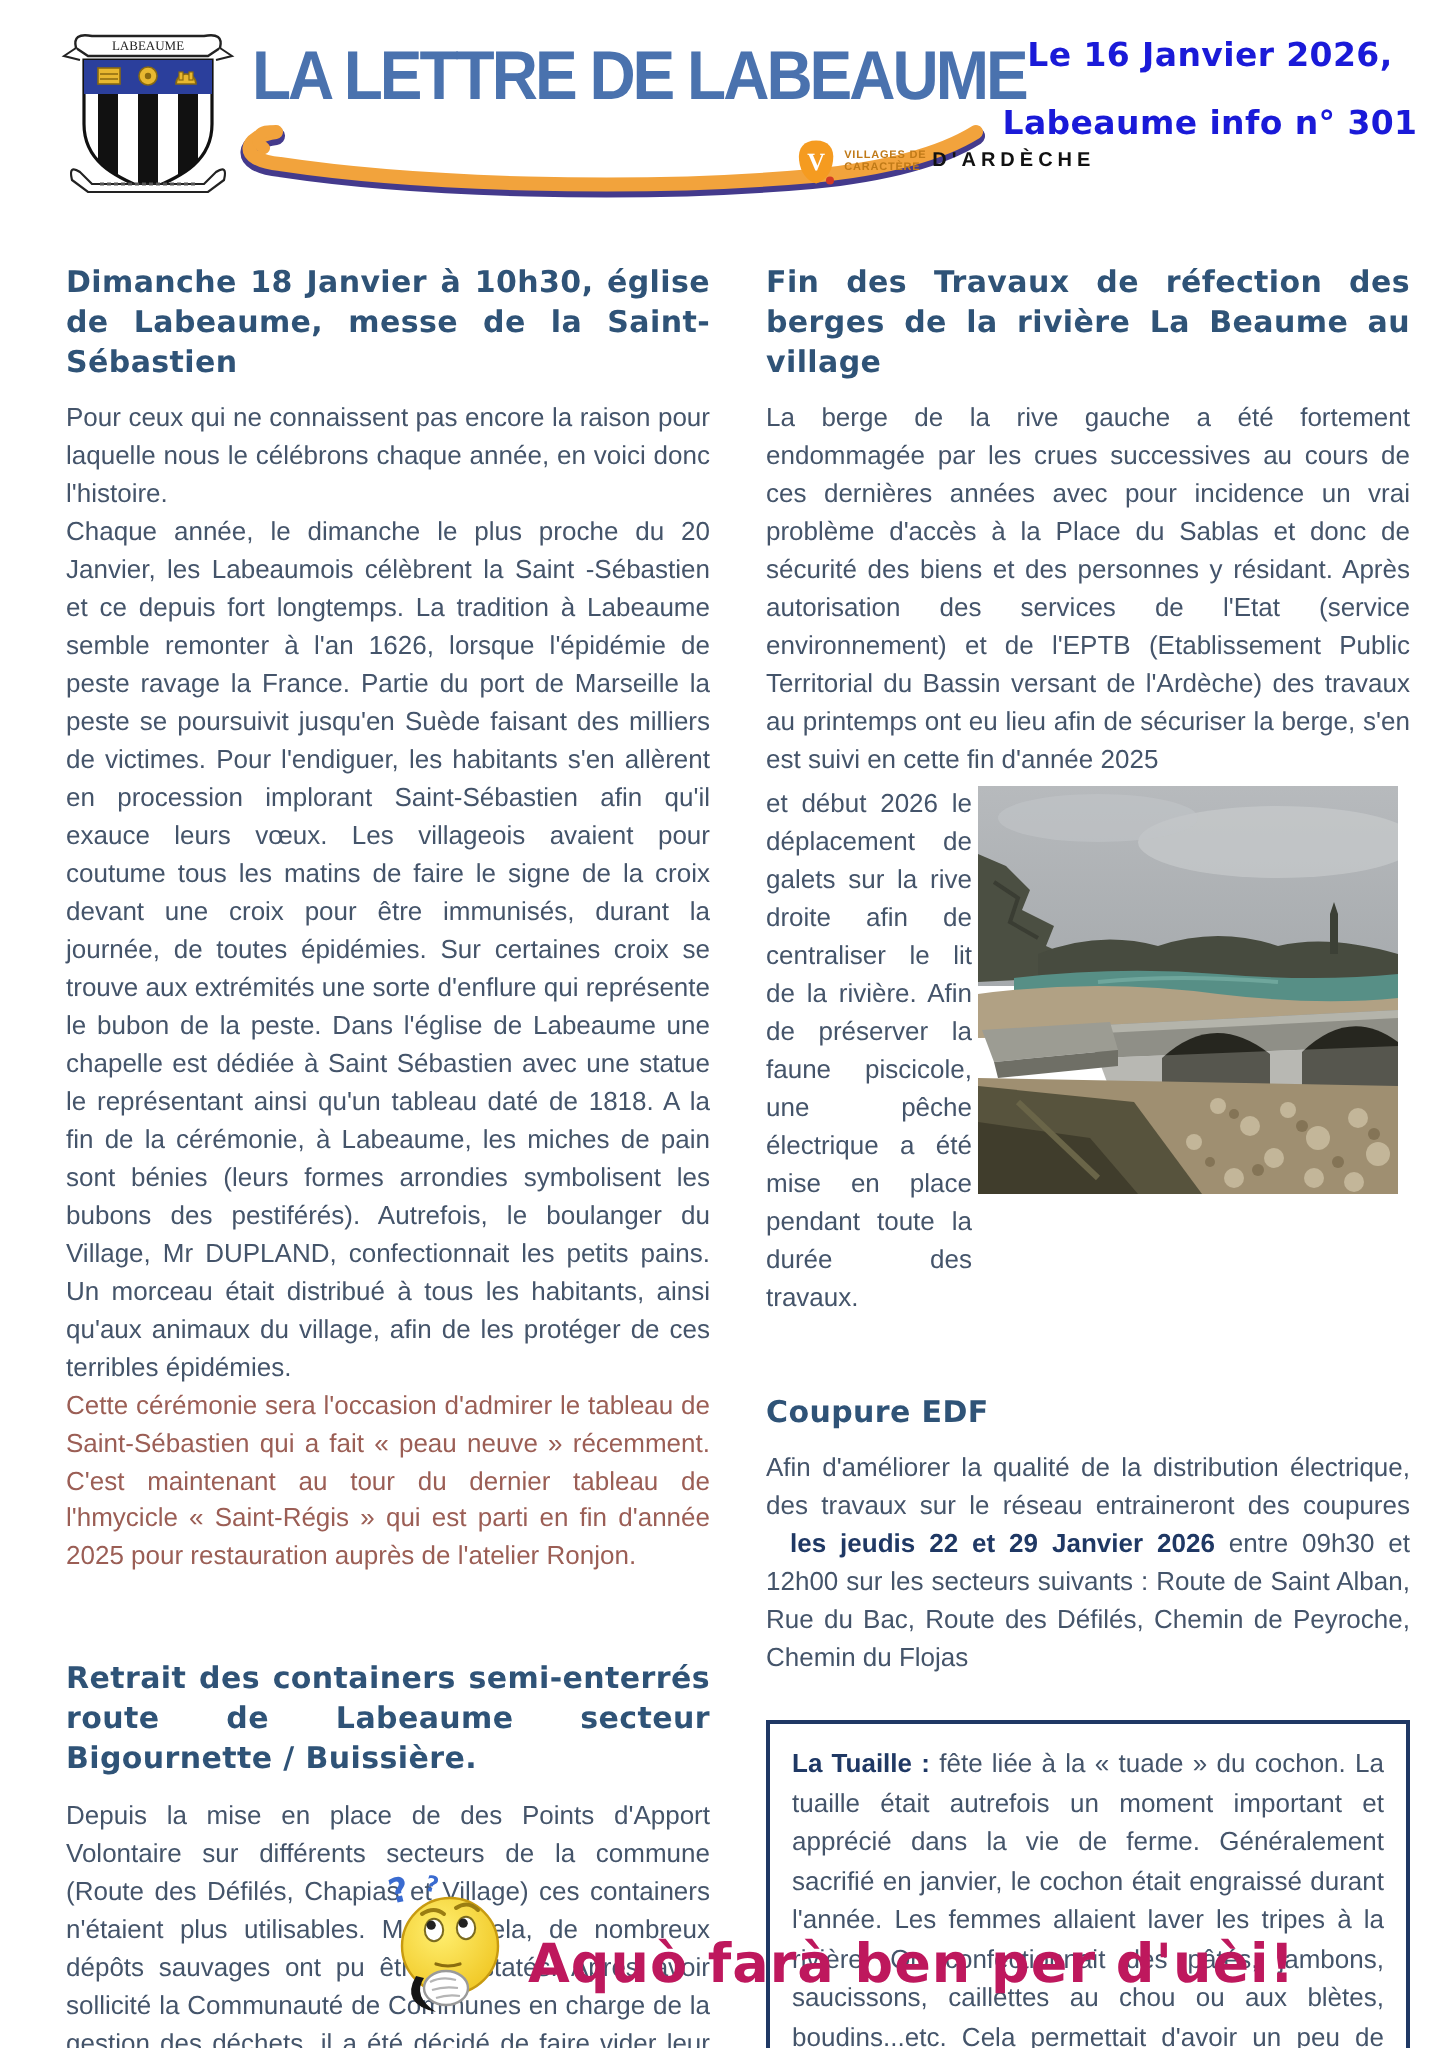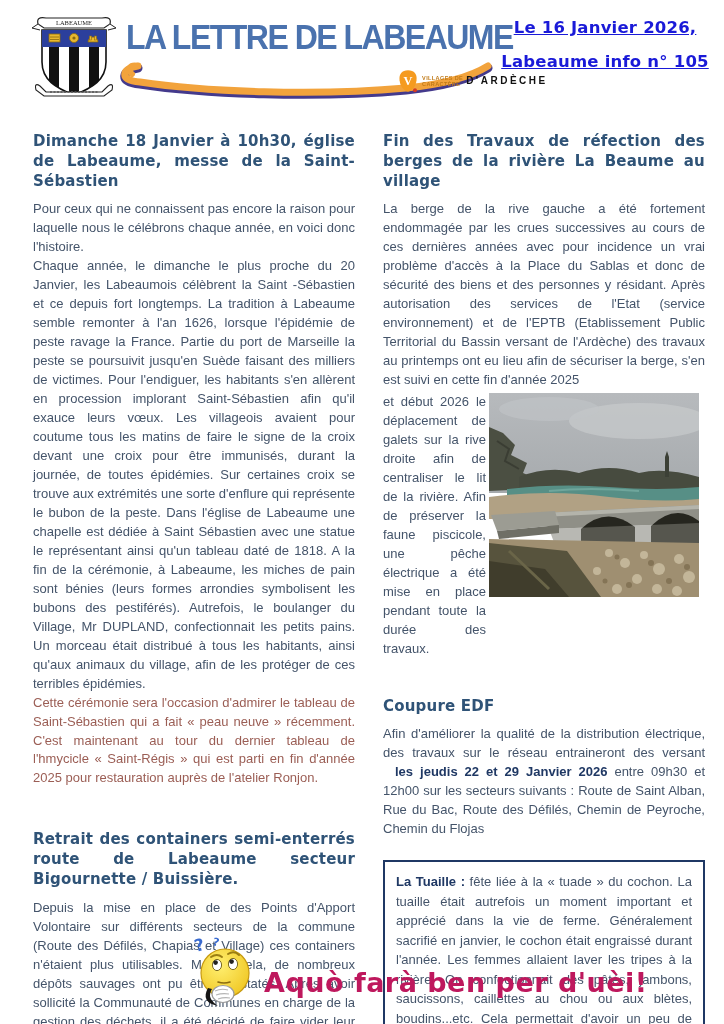--- a/index.html
+++ b/index.html
@@ -12,21 +12,21 @@
   .masthead{position:absolute;left:126px;top:10px;width:362px;height:92px;}
   .title{font-weight:bold;font-size:32px;color:#4a72ae;letter-spacing:-1.5px;white-space:nowrap;
          transform:scaleY(1.08);transform-origin:left top;}
   .swoosh{position:absolute;left:-10px;top:40px;}
   .vdc{position:absolute;left:272px;top:48px;display:flex;align-items:center;gap:4px;}
   .vdc-text{display:flex;flex-direction:row;line-height:1.1;}
   .vdc-l1{font-size:5.5px;color:#c07a18;font-weight:bold;letter-spacing:0.4px;}
   .vdc-l2{font-size:10px;color:#111;font-weight:bold;letter-spacing:2.5px;}
   .dateblock{position:absolute;right:14px;top:10px;width:210px;text-align:center;
              font-family:"DejaVu Sans",sans-serif;font-weight:bold;font-size:16.5px;color:#1a1ad8;}
-  .dateblock .dline{text-decoration:underline;margin-bottom:15px;letter-spacing:0.2px;}
+  .dateblock .dline{margin-bottom:15px;letter-spacing:0.2px;}
 
   
   .columns{position:absolute;top:116px;left:33px;width:672px;display:flex;gap:28px;}
   .col{width:322px;}
   h2.sec{font-family:"DejaVu Sans",sans-serif;font-size:15px;line-height:1.32;color:#2f5377;
          font-weight:bold;letter-spacing:0.2px;text-align:justify;margin:16px 0 9px 0;}
   p.body{font-size:13px;line-height:1.46;color:#44546a;text-align:justify;margin:0;}
   p.brick{color:#9b5e55;}
   .spacer26{height:26px;}
   .spacer22{height:22px;}
@@ -109,21 +109,21 @@
         </svg>
         <div class="vdc-text">
           <span class="vdc-l1">VILLAGES DE CARACTÈRE</span>
           <span class="vdc-l2">D'ARDÈCHE</span>
         </div>
       </div>
     </div>
 
     <div class="dateblock">
       <div class="dline">Le 16 Janvier 2026,</div>
-      <div class="dline">Labeaume info n° 105</div>
+      <div class="dline">Labeaume info n° 301</div>
     </div>
   </div>
 
   <div class="columns">
 
     <div class="col">
       <h2 class="sec">Dimanche 18 Janvier à 10h30, église de Labeaume, messe de la Saint- Sébastien</h2>
       <p class="body">Pour ceux qui ne connaissent pas encore la raison pour laquelle nous le célébrons chaque année, en voici donc l'histoire.</p>
       <p class="body">Chaque année, le dimanche le plus proche du 20 Janvier, les Labeaumois célèbrent la Saint -Sébastien et ce depuis fort longtemps.  La tradition à Labeaume semble remonter à l'an 1626, lorsque l'épidémie de peste ravage la France. Partie du port de Marseille la peste se poursuivit jusqu'en Suède faisant des milliers de victimes. Pour l'endiguer, les habitants s'en allèrent en procession implorant Saint-Sébastien afin qu'il exauce leurs vœux. Les villageois avaient pour coutume tous les matins de faire le signe de la croix devant une croix pour être immunisés, durant la journée, de toutes épidémies. Sur certaines croix se trouve aux extrémités une sorte d'enflure qui représente le bubon de la peste. Dans l'église de Labeaume une chapelle est dédiée à Saint Sébastien avec une statue le représentant ainsi qu'un tableau daté de 1818. A la fin de la cérémonie, à Labeaume, les miches de pain sont bénies (leurs formes arrondies symbolisent les bubons des pestiférés). Autrefois, le boulanger du Village, Mr DUPLAND, confectionnait les petits pains. Un morceau était distribué à tous les habitants, ainsi qu'aux animaux du village, afin de les protéger de ces terribles épidémies.</p>
       <p class="body brick">Cette cérémonie sera l'occasion d'admirer le tableau de Saint-Sébastien qui a fait « peau neuve » récemment. C'est maintenant au tour du dernier tableau de l'hmycicle « Saint-Régis » qui est parti en fin d'année 2025 pour restauration auprès de l'atelier Ronjon.</p>
@@ -201,21 +201,21 @@
             <path d="M0,150 L78,158 L112,204 L0,204 Z" fill="#57533d"></path>
             <path d="M0,168 L56,176 L80,204 L0,204 Z" fill="#403d2c"></path>
             <path d="M20,158 L60,196" stroke="#6a6548" stroke-width="3" fill="none"></path>
           </svg>
         </div>
       </div>
 
       <div class="spacer22"></div>
 
       <h2 class="sec">Coupure EDF</h2>
-      <p class="body"><span>Afin d'améliorer la qualité de la distribution électrique, des travaux sur le réseau entraineront des versant </span><span class="bold-navy">les jeudis 22 et 29 Janvier 2026</span><span> entre 09h30 et 12h00 sur les secteurs suivants : Route de Saint Alban, Rue du Bac, Route des Défilés, Chemin de Peyroche, Chemin du Flojas</span></p>
+      <p class="body"><span>Afin d'améliorer la qualité de la distribution électrique, des travaux sur le réseau entraineront des coupures </span><span class="bold-navy">les jeudis 22 et 29 Janvier 2026</span><span> entre 09h30 et 12h00 sur les secteurs suivants : Route de Saint Alban, Rue du Bac, Route des Défilés, Chemin de Peyroche, Chemin du Flojas</span></p>
 
       <div class="tuaille">
         <p><span class="lead">La Tuaille : </span><span>fête liée à la « tuade » du cochon. La tuaille était autrefois un moment important et apprécié dans la vie de ferme. Généralement sacrifié en janvier, le cochon était engraissé durant l'année. Les femmes allaient laver les tripes à la rivière. On confectionnait des pâtés, jambons, saucissons, caillettes au chou ou aux blètes, boudins...etc. Cela permettait d'avoir un peu de viande pendant un long moment et comme l'on dit « dans le cochon tout est bon de la tête à la queue tout est délicieux ! »</span></p>
       </div>
     </div>
   </div>
 
   <div class="footer">
     <svg width="68" height="76" viewBox="0 0 68 76">
       <text x="8" y="20" font-size="17" font-weight="bold" fill="#3a6bd0" font-family="DejaVu Sans, sans-serif" transform="rotate(-14 8 20)">?</text>

